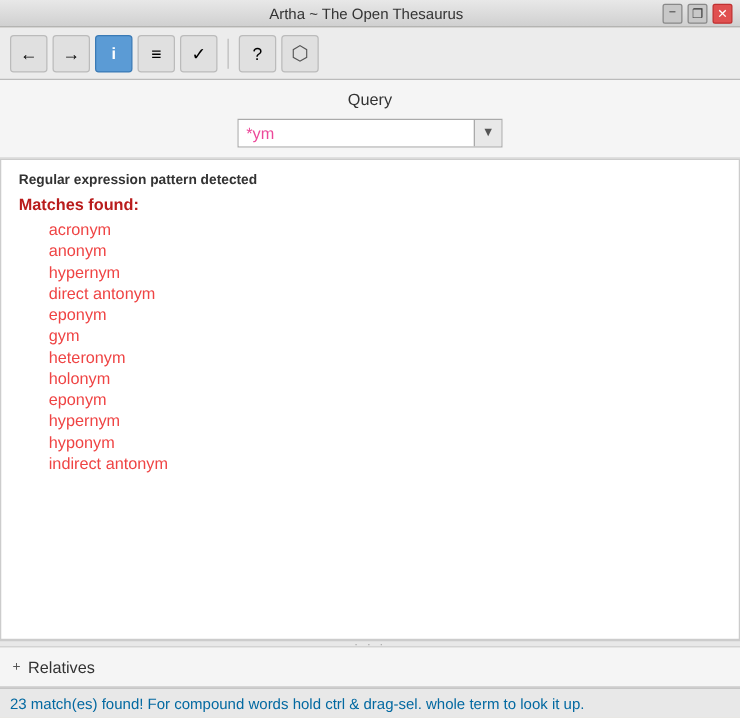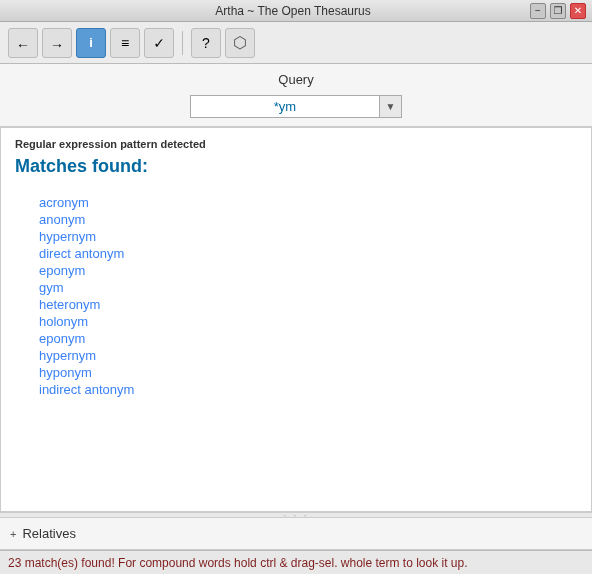--- a/index.html
+++ b/index.html
@@ -110,23 +110,22 @@
       display: flex;
       border: 1px solid #aaa;
       background: white;
     }
     .query-input {
       flex: 1;
       border: none;
       outline: none;
       padding: 3px 6px;
       font-size: 13px;
-      color: #0369a1;
+      color: #ec4899;
       background: white;
-      text-align: center;
     }
     .query-dropdown {
       width: 22px;
       background: #e8e8e8;
       border-left: 1px solid #aaa;
       display: flex;
       align-items: center;
       justify-content: center;
       cursor: pointer;
       font-size: 10px;
@@ -157,28 +156,28 @@
       overflow-y: auto;
       padding: 10px 14px;
     }
     .regex-notice {
       font-size: 11px;
       font-weight: bold;
       color: #333;
       margin-bottom: 6px;
     }
     .matches-found {
-      font-size: 18px;
+      font-size: 13px;
       font-weight: bold;
-      color: #0369a1;
-      margin-bottom: 17px;
+      color: #b91c1c;
+      margin-bottom: 4px;
     }
     .match-item {
       font-size: 13px;
-      color: #3b82f6;
+      color: #ef4444;
       padding: 1px 0 1px 24px;
       cursor: pointer;
       text-decoration: none;
       display: block;
     }
 
     
     .results-scroll::-webkit-scrollbar { width: 12px; }
     .results-scroll::-webkit-scrollbar-track { background: #f0f0f0; }
     .results-scroll::-webkit-scrollbar-thumb { background: #c0c0c0; border: 1px solid #aaa; }
@@ -227,21 +226,21 @@
       background: #e8e8e8;
       height: 24px;
       display: flex;
       align-items: center;
       padding: 0 8px;
       border-top: 1px solid #bbb;
       flex-shrink: 0;
     }
     .status-text {
       font-size: 12px;
-      color: #7f1d1d;
+      color: #0369a1;
     }
   </style>
 </head>
 <body>
 
 <div class="title-bar">
   <span style="width:50px;"></span>
   <span class="title-bar-text">Artha ~ The Open Thesaurus</span>
   <div class="title-bar-buttons">
     <div class="title-btn minimize">−</div>

